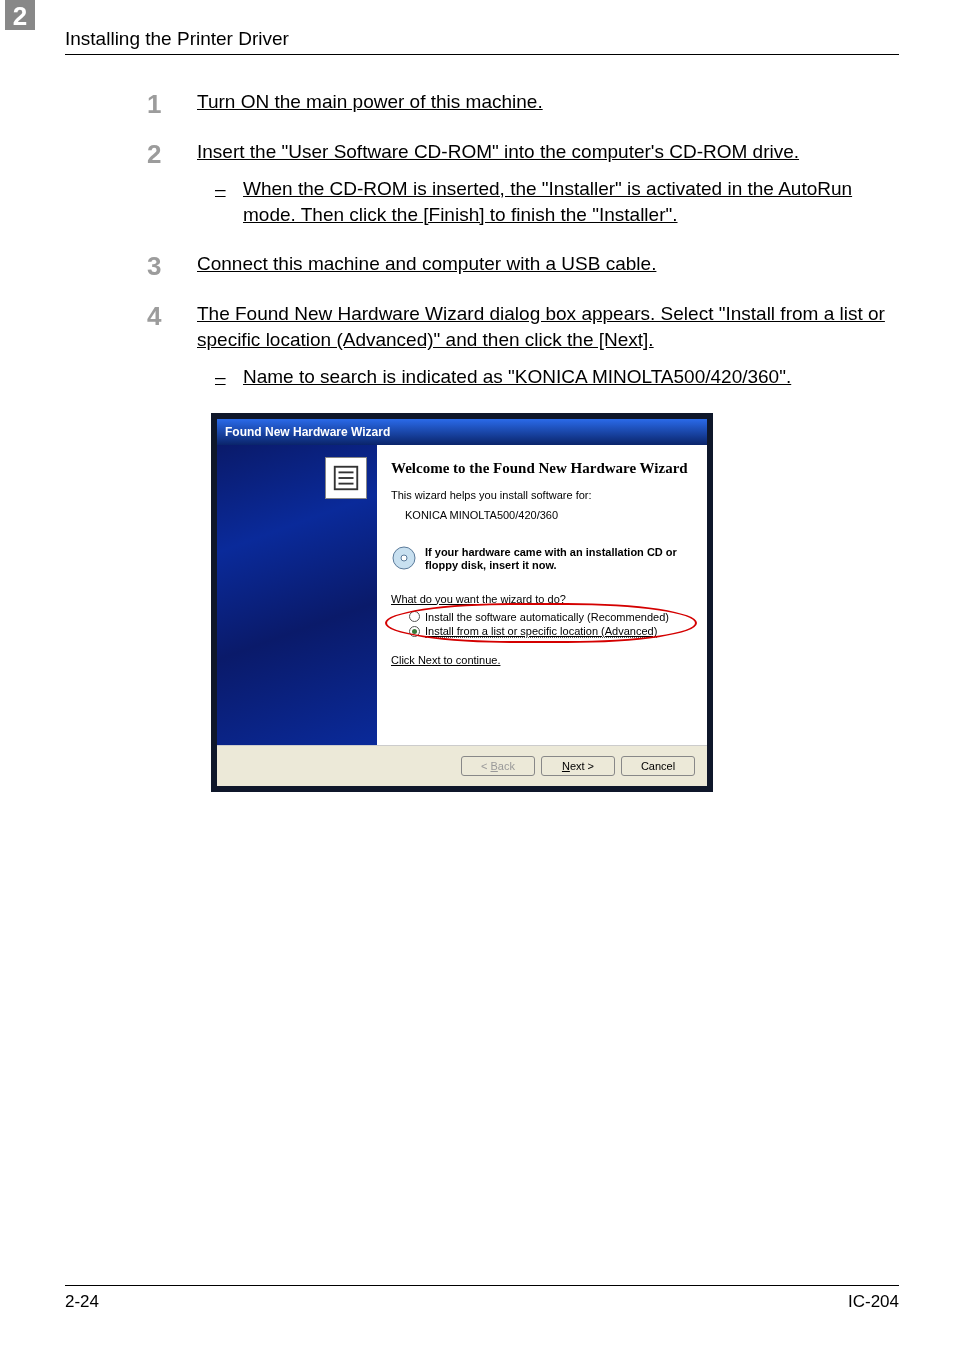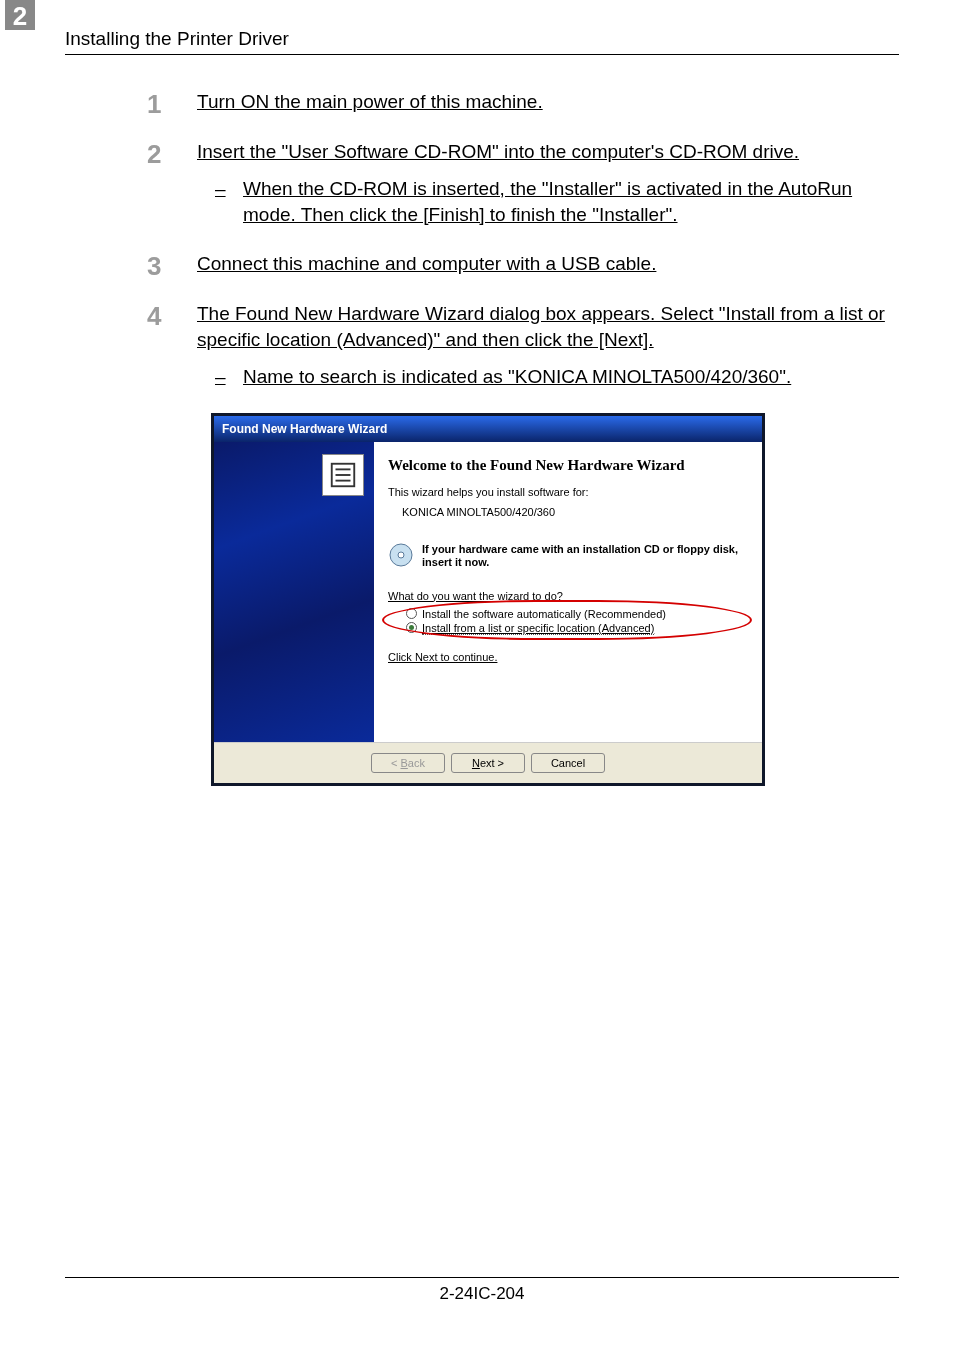--- a/index.html
+++ b/index.html
@@ -79,22 +79,22 @@
   .sub-dash {
     width: 28px;
     flex-shrink: 0;
   }
   .sub-text { flex: 1; }
   .dialog-wrap {
     margin-left: 64px;
     margin-top: 8px;
   }
   .dialog {
-    width: 554px;
-    border: 3px solid #0f172a;
+    width: 502px;
+    border: 6px solid #0f172a;
     font-family: Tahoma, Arial, sans-serif;
     font-size: 11px;
     color: #000;
     background: #ece9d8;
   }
   .dialog-titlebar {
     background: linear-gradient(#2a6ae9, #0a246a);
     color: #fff;
     font-weight: bold;
     font-size: 12px;
@@ -139,63 +139,63 @@
   .wiz-device { padding-left: 14px; margin-bottom: 24px; }
   .cd-row { display: flex; align-items: center; margin-bottom: 20px; }
   .cd-icon { width: 34px; flex-shrink: 0; }
   .cd-text { font-weight: bold; font-size: 11px; line-height: 1.15; }
   .wiz-question { margin-bottom: 6px; text-decoration: underline; }
   .radio-group {
     position: relative;
     padding-left: 18px;
     margin-bottom: 16px;
   }
-  .radio-row { display: flex; align-items: flex-start; margin-bottom: 2px; }
+  .radio-row { display: flex; align-items: center; margin-bottom: 2px; }
   .radio-circle {
     width: 11px; height: 11px; border: 1px solid #555; border-radius: 50%;
     background: #fff; margin-right: 5px; flex-shrink: 0;
     display: flex; align-items: center; justify-content: center;
   }
   .radio-dot { width: 5px; height: 5px; background: #3a7a3a; border-radius: 50%; }
   .radio-label-u { text-decoration: underline; border-bottom: 1px dotted #555; }
   .red-ring {
     position: absolute;
     left: -6px; right: -4px; top: -8px; bottom: -5px;
     border: 2.5px solid #d40000;
     border-radius: 50% / 60%;
     pointer-events: none;
   }
   .wiz-continue { margin-top: 14px; text-decoration: underline; }
   .dialog-footer {
     background: #ece9d8;
     border-top: 1px solid #ccc;
     padding: 10px 12px;
     display: flex;
-    justify-content: center;
+    justify-content: flex-end;
     gap: 6px;
   }
   .dlg-btn {
     min-width: 74px;
     padding: 3px 10px;
     font-size: 11px;
     background: #ece9d8;
     border: 1px solid #888;
     border-radius: 3px;
     text-align: center;
     font-family: Tahoma, Arial, sans-serif;
   }
   .dlg-btn.disabled { color: #999; }
   .dlg-btn .ul { text-decoration: underline; }
   .footer-row {
     position: absolute;
-    left: 0; right: 0; bottom: 8px;
+    left: 0; right: 0; bottom: 0;
     border-top: 1px solid #000;
     padding-top: 6px;
     display: flex;
-    justify-content: center;
+    justify-content: space-between;
     font-size: 17px;
   }
 </style>
 </head>
 <body>
 
 <div class="chapter-tab">2</div>
 
 <div class="page-frame">
 

